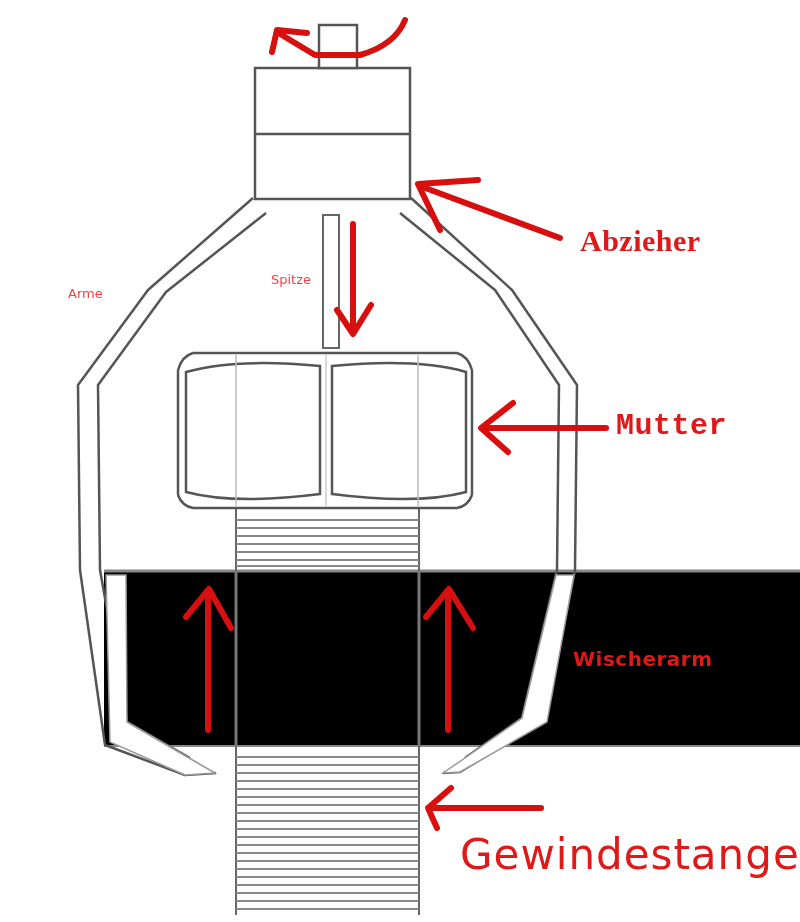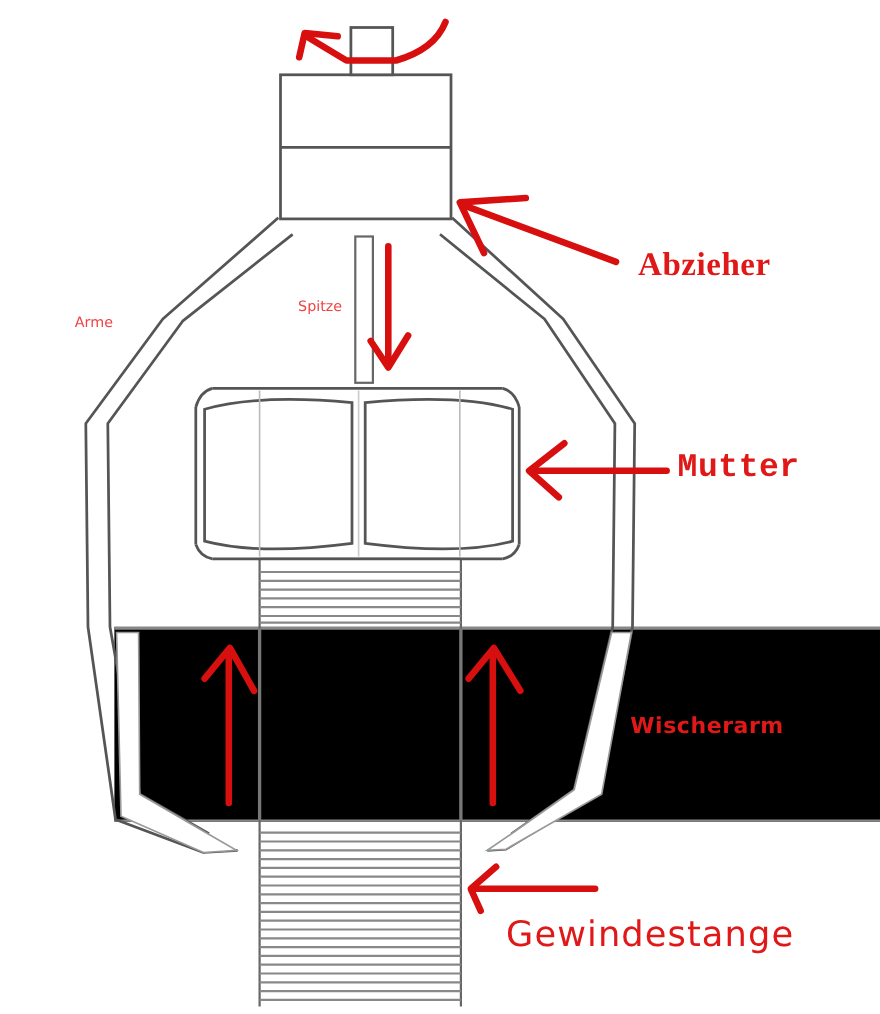--- a/index.html
+++ b/index.html
@@ -6,21 +6,21 @@
   body { width: 800px; height: 922px; overflow: hidden; position: relative; font-family: "DejaVu Sans", sans-serif; }
   #diagram { position: absolute; left: 0; top: 0; width: 800px; height: 922px; }
   .lbl { position: absolute; white-space: nowrap; color: #e01818; }
   .lbl-big { font-family: "DejaVu Sans", sans-serif; font-weight: bold; font-size: 30px; letter-spacing: 0.5px; }
   .lbl-small { font-family: "DejaVu Sans", sans-serif; font-size: 13px; color: #ef4444; }
   .lbl-arme { left: 68px; top: 286px; }
   .lbl-spitze { left: 271px; top: 272px; }
   .lbl-abzieher { left: 580px; top: 224px; font-family: Liberation Serif, serif; }
   .lbl-mutter { left: 616px; top: 409px; font-family: Liberation Mono, monospace; }
   .lbl-wischerarm { left: 573px; top: 647px; font-size: 20px; }
-  .lbl-gewinde { left: 460px; top: 830px; font-weight: normal; font-size: 32px; letter-spacing: 1px; }
+  .lbl-gewinde { left: 460px; top: 830px; font-weight: normal; font-size: 42px; letter-spacing: 1px; }
 </style>
 </head>
 <body>
 
 <svg id="diagram" viewBox="0 0 800 922" xmlns="http://www.w3.org/2000/svg">
 
   <g>
     <rect x="104" y="570" width="696" height="177" fill="#000"></rect>
     <line x1="104" y1="571" x2="800" y2="571" stroke="#888" stroke-width="3"></line>
     <line x1="104" y1="746" x2="800" y2="746" stroke="#888" stroke-width="2"></line>

